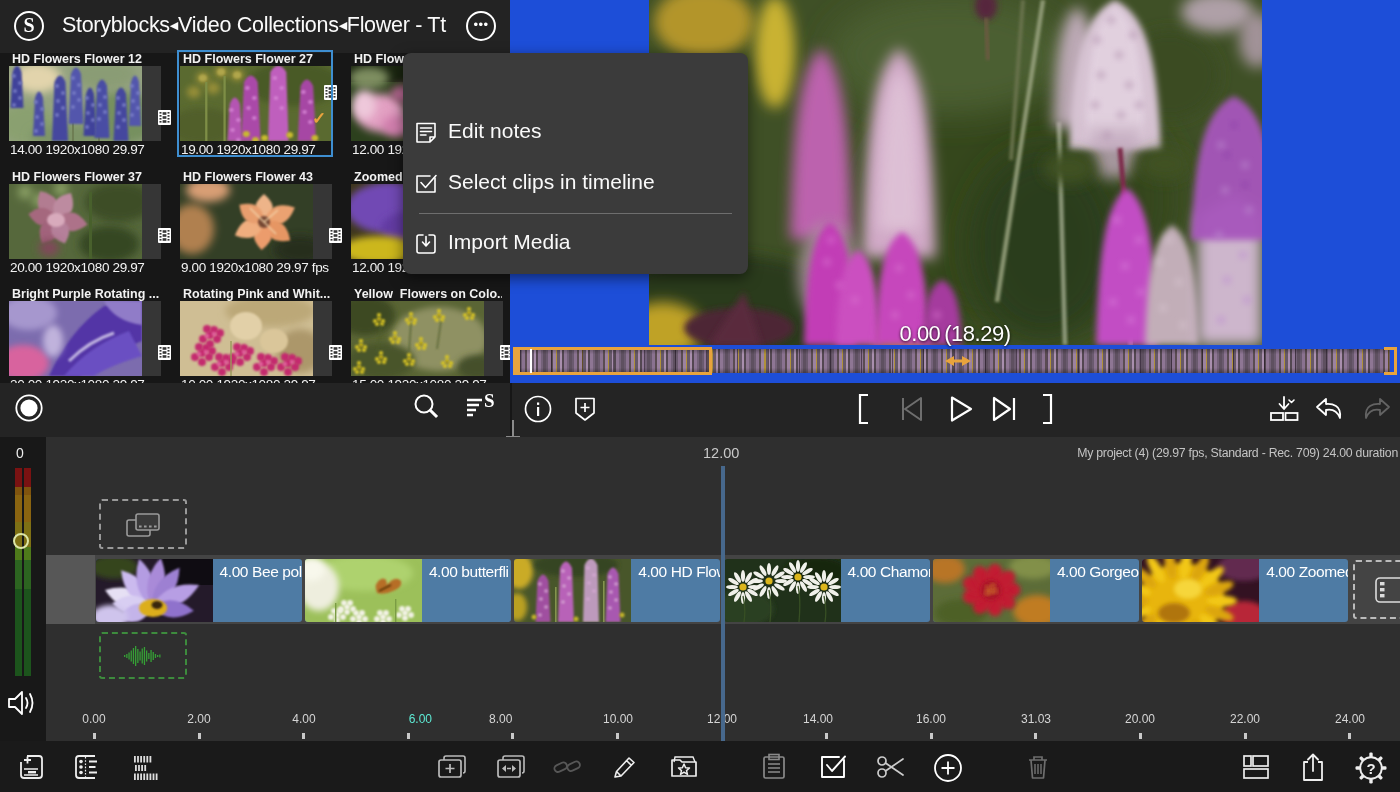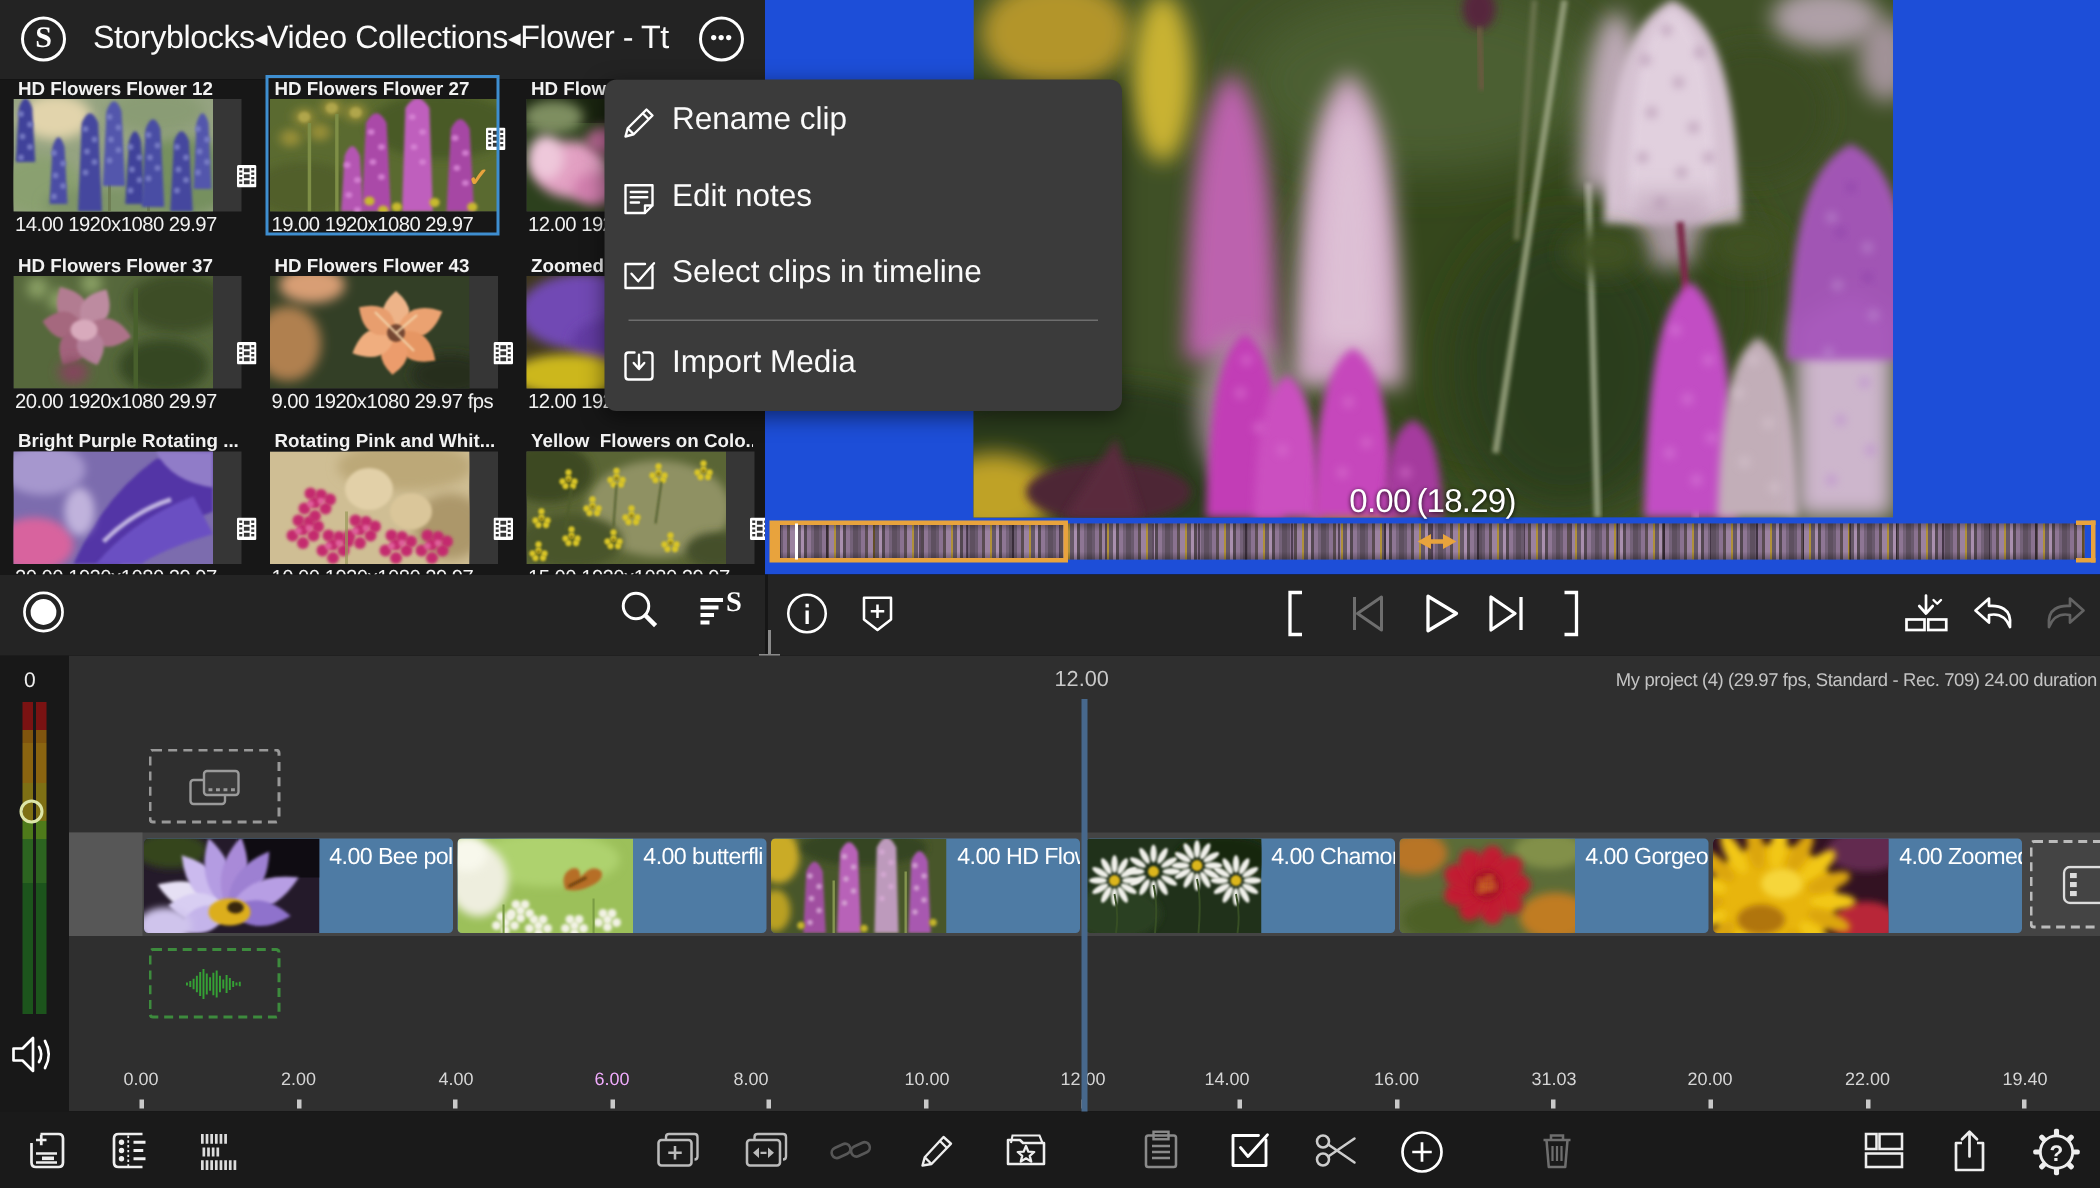--- a/index.html
+++ b/index.html
@@ -1057,39 +1057,39 @@
             <rect x="34.0" y="11.0" width="1.3" height="2" fill="#35a035"></rect>
             <rect x="36.2" y="10.5" width="1.3" height="3" fill="#35a035"></rect>
           </svg></div>
       </div>
       <div class="tlab" style="left:70px;top:275px;width:48px;text-align:center;color:#d5d5d5">0.00</div>
       <div class="abs" style="left:93px;top:296px;width:3px;height:6px;background:#c9c9c9"></div>
       <div class="tlab" style="left:175px;top:275px;width:48px;text-align:center;color:#d5d5d5">2.00</div>
       <div class="abs" style="left:198px;top:296px;width:3px;height:6px;background:#c9c9c9"></div>
       <div class="tlab" style="left:280px;top:275px;width:48px;text-align:center;color:#d5d5d5">4.00</div>
       <div class="abs" style="left:302px;top:296px;width:3px;height:6px;background:#c9c9c9"></div>
-      <div class="tlab" style="left:384px;top:275px;width:48px;text-align:center;color:#f0abfc">6.00</div>
+      <div class="tlab" style="left:384px;top:275px;width:48px;text-align:right;color:#5eead4">6.00</div>
       <div class="abs" style="left:407px;top:296px;width:3px;height:6px;background:#c9c9c9"></div>
       <div class="tlab" style="left:489px;top:275px;width:48px;text-align:left;color:#d5d5d5">8.00</div>
       <div class="abs" style="left:511px;top:296px;width:3px;height:6px;background:#c9c9c9"></div>
       <div class="tlab" style="left:594px;top:275px;width:48px;text-align:center;color:#d5d5d5">10.00</div>
       <div class="abs" style="left:616px;top:296px;width:3px;height:6px;background:#c9c9c9"></div>
       <div class="tlab" style="left:698px;top:275px;width:48px;text-align:center;color:#d5d5d5">12.00</div>
       <div class="abs" style="left:721px;top:296px;width:3px;height:6px;background:#c9c9c9"></div>
       <div class="tlab" style="left:803px;top:275px;width:48px;text-align:left;color:#d5d5d5">14.00</div>
       <div class="abs" style="left:825px;top:296px;width:3px;height:6px;background:#c9c9c9"></div>
       <div class="tlab" style="left:907px;top:275px;width:48px;text-align:center;color:#d5d5d5">16.00</div>
       <div class="abs" style="left:930px;top:296px;width:3px;height:6px;background:#c9c9c9"></div>
       <div class="tlab" style="left:1012px;top:275px;width:48px;text-align:center;color:#d5d5d5">31.03</div>
       <div class="abs" style="left:1034px;top:296px;width:3px;height:6px;background:#c9c9c9"></div>
       <div class="tlab" style="left:1116px;top:275px;width:48px;text-align:center;color:#d5d5d5">20.00</div>
       <div class="abs" style="left:1139px;top:296px;width:3px;height:6px;background:#c9c9c9"></div>
       <div class="tlab" style="left:1221px;top:275px;width:48px;text-align:center;color:#d5d5d5">22.00</div>
       <div class="abs" style="left:1244px;top:296px;width:3px;height:6px;background:#c9c9c9"></div>
-      <div class="tlab" style="left:1326px;top:275px;width:48px;text-align:center;color:#d5d5d5">19.40</div>
+      <div class="tlab" style="left:1326px;top:275px;width:48px;text-align:center;color:#d5d5d5">24.00</div>
       <div class="abs" style="left:1348px;top:296px;width:3px;height:6px;background:#c9c9c9"></div>
       <div class="abs" style="left:721px;top:29px;width:4px;height:275px;background:#47688c;z-index:5"></div>
     </div>
     <div class="abs" style="left:0;top:741px;width:1400px;height:51px;background:#1a1a1a">
       <div class="ic" style="left:16px;top:11px"><svg width="30" height="30" viewBox="0 0 30 30" fill="none">
           <path d="M11 4 H23 Q26 4 26 7 V23 Q26 26 23 26 H8 Q5 26 5 23 V10" stroke="#eee" stroke-width="1.8"></path>
           <path d="M8 8 H15 M11.5 4.5 V11.5" stroke="#eee" stroke-width="1.8"></path>
           <path d="M8 17 H22 M8 23 H22" stroke="#eee" stroke-width="1.6"></path>
           <rect x="12" y="19" width="8" height="2.4" fill="#eee"></rect>
         </svg></div>
@@ -1183,26 +1183,20 @@
           <rect x="14.3" y="0.5" width="3.4" height="5" rx="1.2" fill="#eee" transform="rotate(90 16 16)"></rect>
           <rect x="14.3" y="0.5" width="3.4" height="5" rx="1.2" fill="#eee" transform="rotate(135 16 16)"></rect>
           <rect x="14.3" y="0.5" width="3.4" height="5" rx="1.2" fill="#eee" transform="rotate(180 16 16)"></rect>
           <rect x="14.3" y="0.5" width="3.4" height="5" rx="1.2" fill="#eee" transform="rotate(225 16 16)"></rect>
           <rect x="14.3" y="0.5" width="3.4" height="5" rx="1.2" fill="#eee" transform="rotate(270 16 16)"></rect>
           <rect x="14.3" y="0.5" width="3.4" height="5" rx="1.2" fill="#eee" transform="rotate(315 16 16)"></rect>
           <text x="16" y="22" text-anchor="middle" font-family="Liberation Sans,sans-serif" font-size="15" font-weight="bold" fill="#eee">?</text>
         </svg></div>
     </div>
     <div class="abs" style="left:403px;top:53px;width:345px;height:221px;background:#3b3b3b;border-radius:8px;box-shadow:0 4px 14px rgba(0,0,0,.5);z-index:10">
-      <div class="mi" style="top:4px">
-        <svg width="26" height="26" viewBox="0 0 26 26" fill="none">
-          <path d="M4 22 L5.5 16.5 L18 4 L22 8 L9.5 20.5 Z M5.5 16.5 L9.5 20.5 M15.5 6.5 L19.5 10.5" stroke="#fff" stroke-width="1.6" stroke-linecap="round" stroke-linejoin="round"></path>
-        </svg>
-        <div class="mt">Rename clip</div>
-      </div>
       <div class="mi" style="top:55px">
         <svg width="26" height="26" viewBox="0 0 26 26" fill="none">
           <path d="M4 3.5 H22 V17 L17 22 H4 Z M17 22 V17 H22" stroke="#fff" stroke-width="1.6" stroke-linecap="round" stroke-linejoin="round"></path>
           <path d="M7.5 8 H18.5 M7.5 11.5 H18.5 M7.5 15 H13" stroke="#fff" stroke-width="1.6" stroke-linecap="round" stroke-linejoin="round"></path>
         </svg>
         <div class="mt">Edit notes</div>
       </div>
       <div class="mi" style="top:106px">
         <svg width="26" height="26" viewBox="0 0 26 26" fill="none">
           <path d="M22 7 V21 H4 V5 H17" stroke="#fff" stroke-width="1.6" stroke-linecap="round" stroke-linejoin="round"></path>

